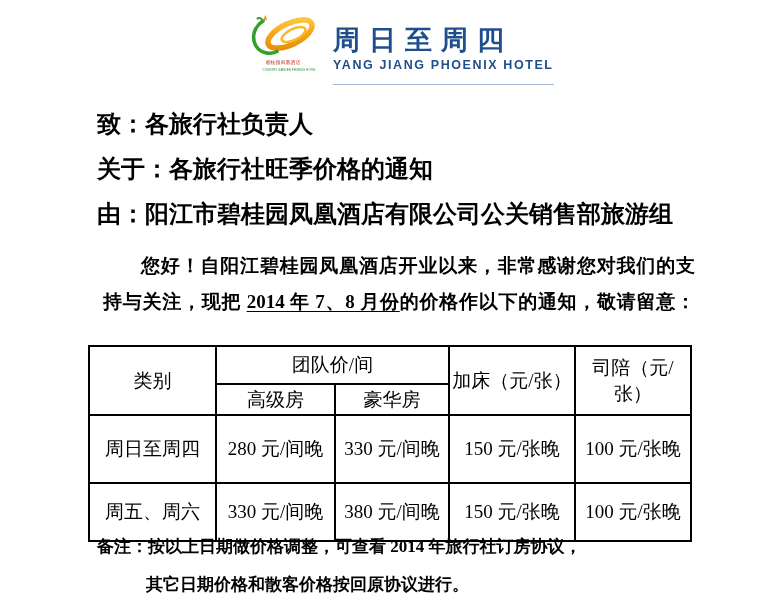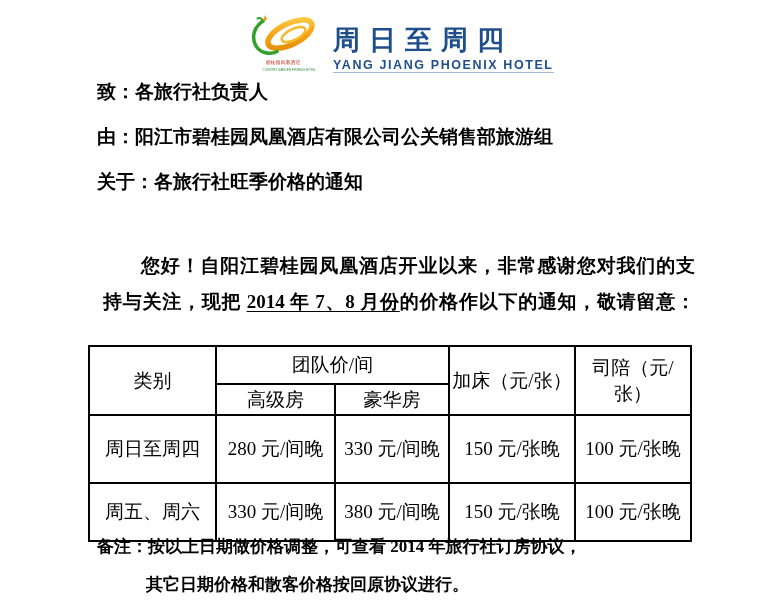--- a/index.html
+++ b/index.html
@@ -24,25 +24,25 @@
     transform:scale(0.5); transform-origin:50% 0;
   }
   .namecol { margin-left:9px; padding-top:11px; }
   .name-cn {
     font-size:27px; font-weight:bold; color:#1f4e8c;
     letter-spacing:9px; line-height:30px; white-space:nowrap;
   }
   .name-en {
     margin-top:3px; font-family:"Liberation Sans","DejaVu Sans",sans-serif;
     font-size:12.5px; font-weight:bold; color:#1f4e8c; letter-spacing:1.6px;
-    white-space:nowrap; border-bottom:1px solid #a5b9d6; padding-bottom:0;
+    white-space:nowrap; border-bottom:1px solid #a5b9d6; padding-bottom:12px;
   }
 
   
-  .letter-head { position:absolute; left:97px; top:80px; font-size:19px; font-weight:bold; }
+  .letter-head { position:absolute; left:97px; top:112px; font-size:24px; font-weight:bold; }
   .letter-head p { margin:0 0 21px 0; line-height:24px; white-space:nowrap; }
 
   
   .body-para {
     position:absolute; left:103px; top:248px; width:592px;
     font-size:19px; font-weight:bold; line-height:36px;
   }
   .bline { text-align:justify; text-align-last:justify; }
   .bline.indent { text-indent:38px; }
   .u { text-decoration:underline; text-underline-offset:3px; }
@@ -88,22 +88,22 @@
       <div class="cap-green">COUNTRY GARDEN PHOENIX HOTEL</div>
     </div>
     <div class="namecol">
       <div class="name-cn">周日至周四</div>
       <div class="name-en">YANG JIANG PHOENIX HOTEL</div>
     </div>
   </header>
 
   <section class="letter-head">
     <p>致：各旅行社负责人</p>
+    <p>关于：各旅行社旺季价格的通知</p>
     <p>由：阳江市碧桂园凤凰酒店有限公司公关销售部旅游组</p>
-    <p>关于：各旅行社旺季价格的通知</p>
   </section>
 
   <section class="body-para">
     <div class="bline indent">
       <span>您好！自阳江碧桂园凤凰酒店开业以来，非常感谢您对我们的支</span>
     </div>
     <div class="bline"><span>持与关注，现把 </span><span class="u">2014 年 7、8 月份</span><span>的价格作以下的通知，敬请留意：</span></div>
   </section>
 
   <table class="price-table">

